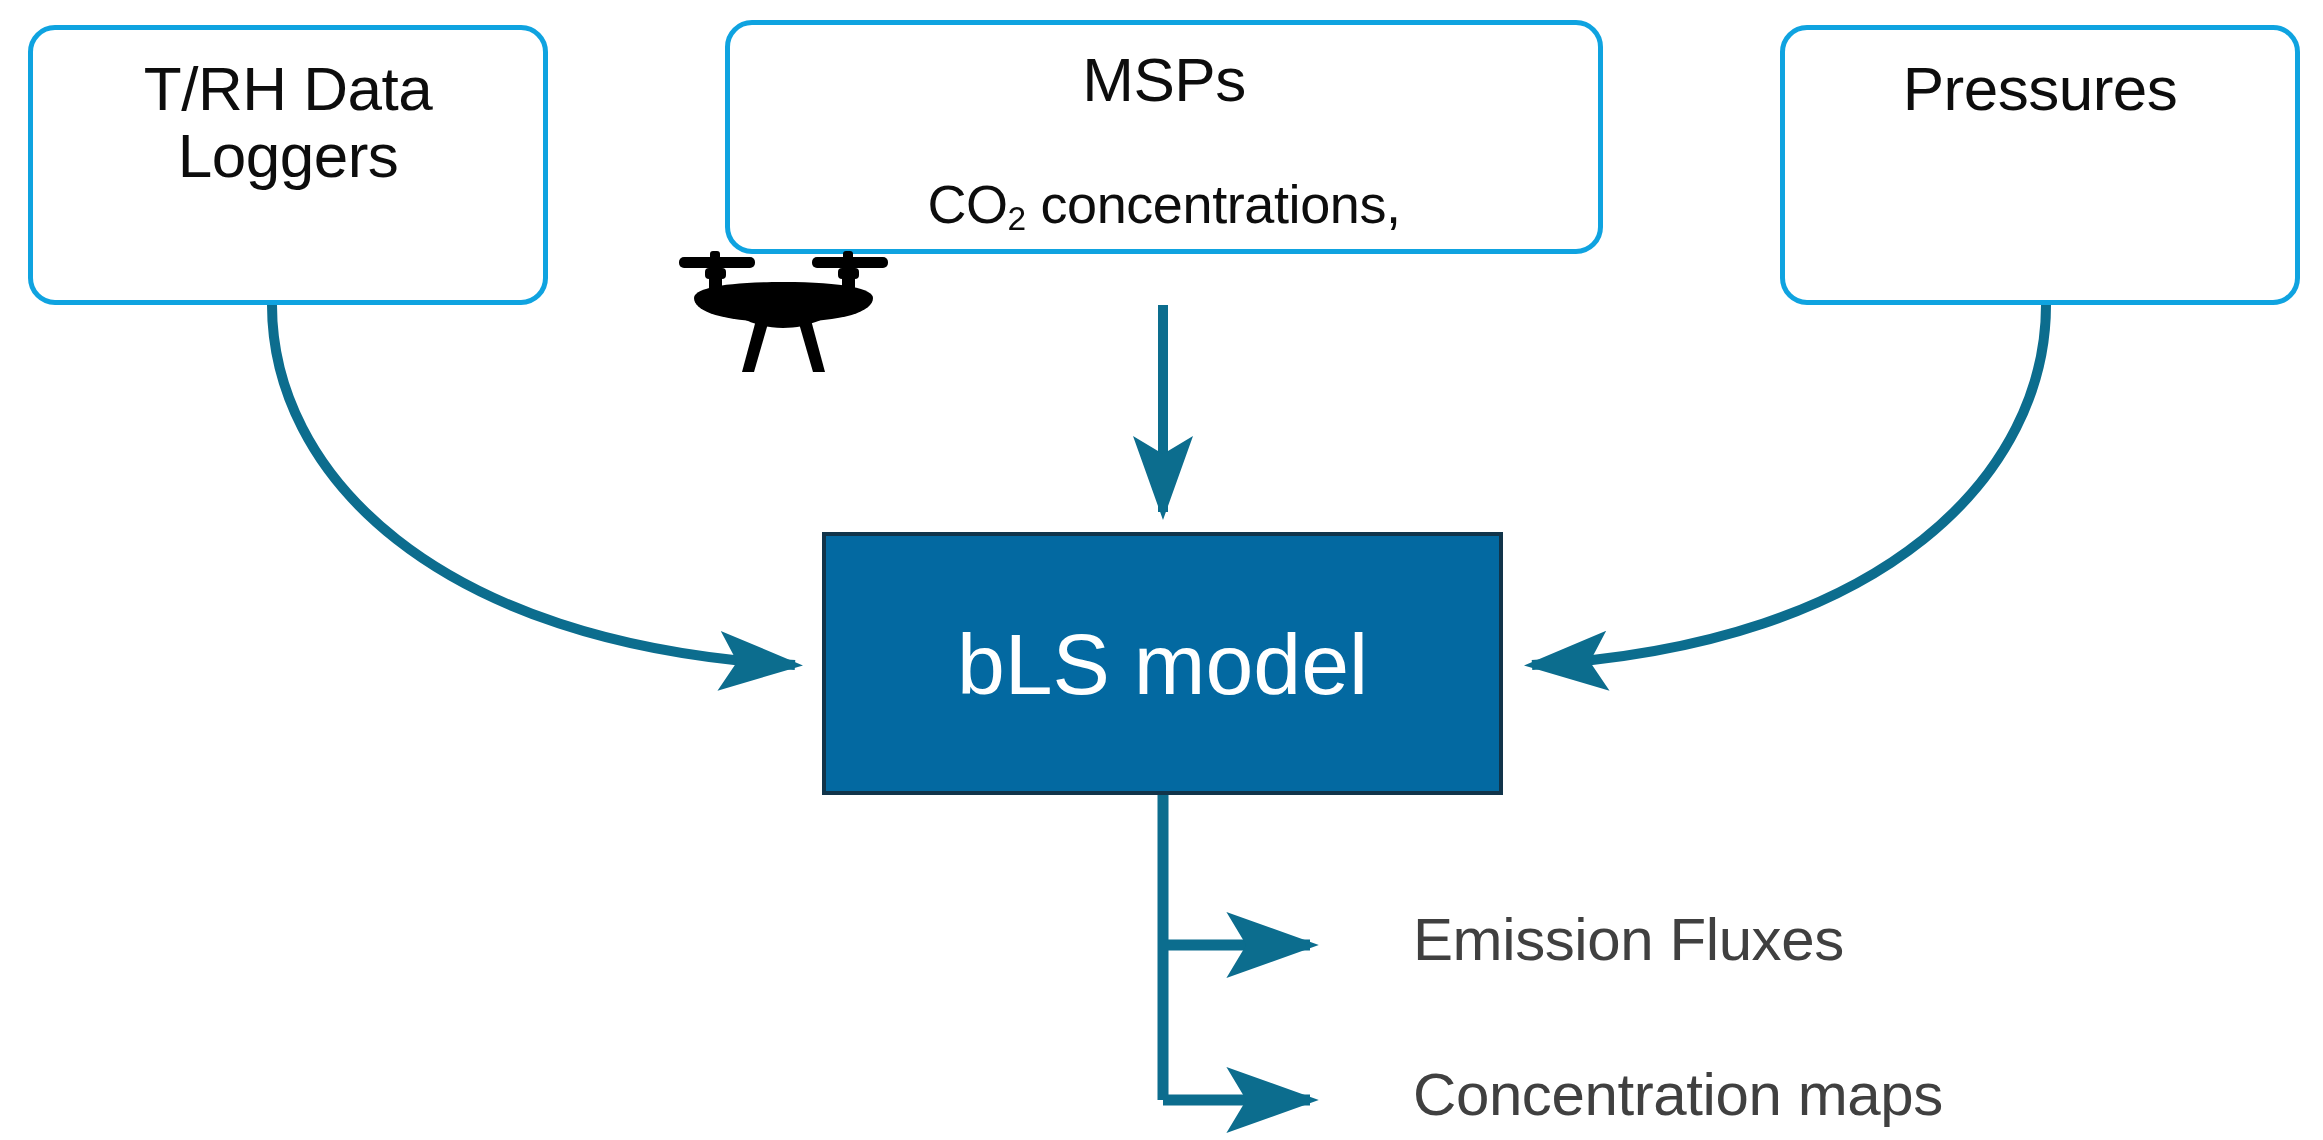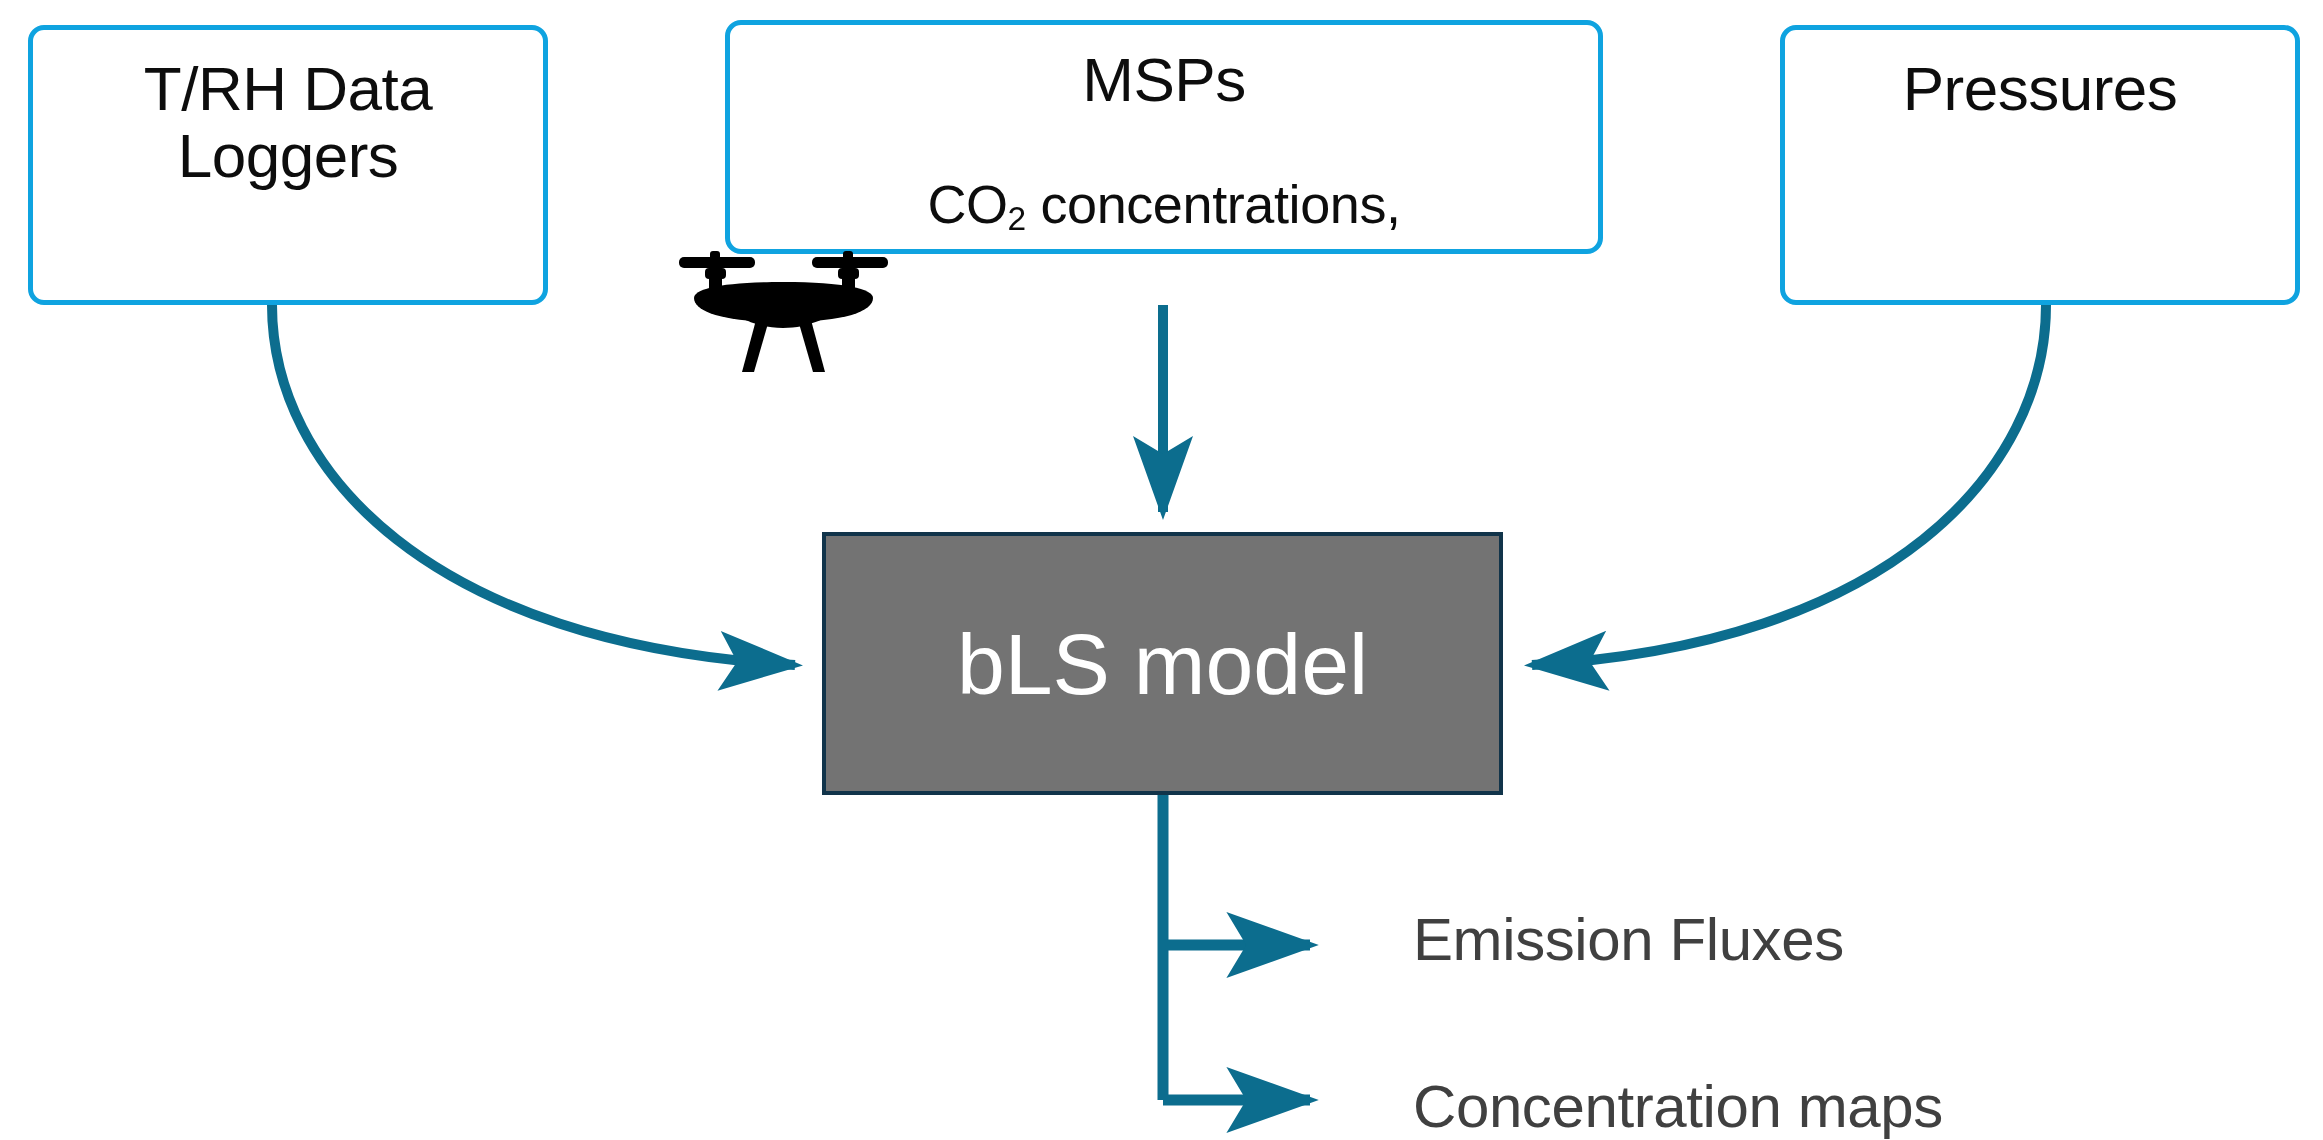--- a/index.html
+++ b/index.html
@@ -16,21 +16,21 @@
     width: 2323px;
     height: 1140px;
     background: #ffffff;
     overflow: hidden;
   }
   
   .input-box {
     position: absolute;
     box-sizing: border-box;
     border: 5px solid #0FA3E0;
-    border-radius: 16px;
+    border-radius: 27px;
     background: #ffffff;
     display: flex;
     flex-direction: column;
     align-items: center;
     justify-content: flex-start;
     text-align: center;
     color: #0d0d0d;
     z-index: 3;
   }
   .box-title {
@@ -55,21 +55,21 @@
   #box-anem  { left: 1780px; top: 25px;  width: 520px; height: 280px; padding-top: 26px; }
 
   
   #bls-model {
     position: absolute;
     left: 822px;
     top: 532px;
     width: 681px;
     height: 263px;
     box-sizing: border-box;
-    background: #737373;
+    background: #0369a1;
     border: 4px solid #11344A;
     display: flex;
     align-items: center;
     justify-content: center;
     z-index: 4;
   }
   #bls-model .bls-label {
     color: #ffffff;
     font-size: 86px;
     letter-spacing: 0px;
@@ -96,21 +96,21 @@
   
   .output-label {
     position: absolute;
     font-size: 60px;
     color: #404040;
     letter-spacing: -0.4px;
     white-space: nowrap;
     z-index: 5;
   }
   #label-emission { left: 1413px; top: 905px; }
-  #label-concmaps { left: 1413px; top: 1060px; margin-top: 12px; }
+  #label-concmaps { left: 1413px; top: 1060px; }
 </style>
 </head>
 <body>
 
 <div id="diagram-root">
 
   <svg id="connectors" viewBox="0 0 2323 1140" xmlns="http://www.w3.org/2000/svg">
     <defs>
       <marker id="arrow-right" markerWidth="10" markerHeight="10" refX="7.6" refY="3.2" orient="auto" markerUnits="strokeWidth">
         <path d="M0,0.2 L8.4,3.2 L0,6.2 L1.8,3.2 Z" fill="#0C6D8E"></path>

